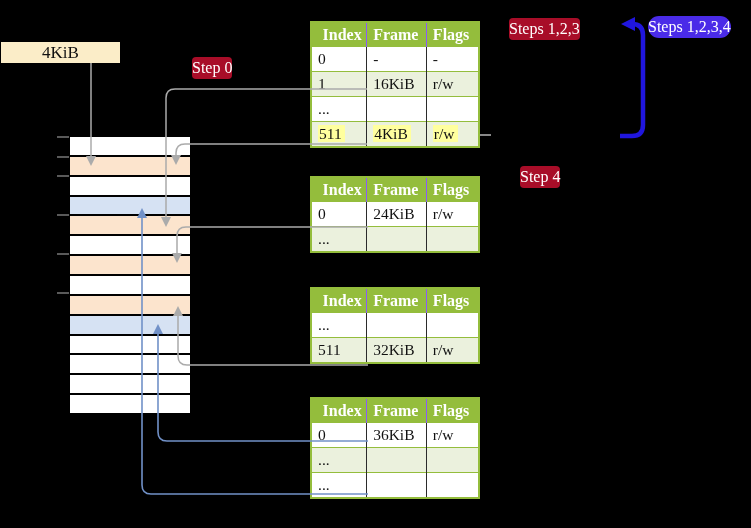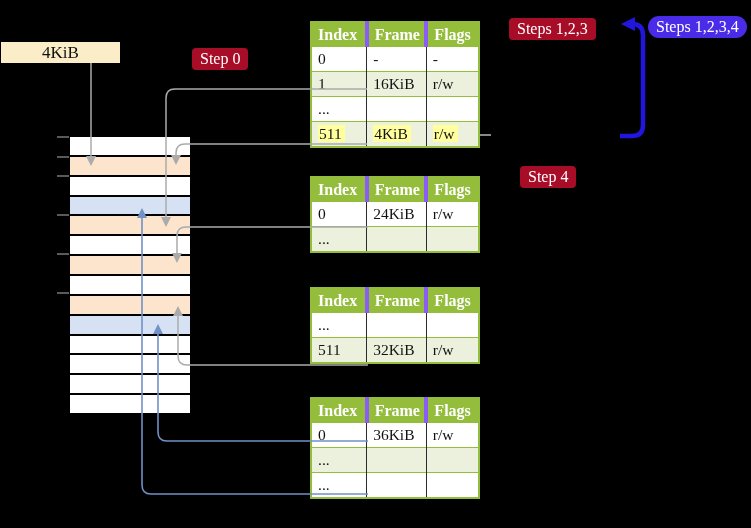--- a/index.html
+++ b/index.html
@@ -1,43 +1,43 @@
 <!DOCTYPE html>
 <html><head>
 <meta charset="utf-8">
 <style>
   html,body{margin:0;padding:0;background:#000;}
   #stage{position:relative;width:751px;height:528px;background:#000;overflow:hidden;
          font-family:"Liberation Serif","DejaVu Serif",serif;}
   
   .badge{position:absolute;color:#fff;font-size:16px;line-height:20px;
-         padding:1px 8px;border-radius:4px;white-space:nowrap;}
+         padding:1px 0;border-radius:4px;white-space:nowrap;}
   .badge.red{background:#A80D28;}
   .badge.blue{background:#4A2BE8;border-radius:11px;}
-  #badge-step0{left:192px;top:48px;}
+  #badge-step0{left:192px;top:57px;}
   #badge-steps123{left:509px;top:18px;}
   #badge-steps1234{left:648px;top:16px;}
   #badge-step4{left:520px;top:166px;}
   
   #label-4kib{position:absolute;left:1px;top:42px;width:119px;height:21px;
               background:#FBEDC8;color:#111;font-size:17px;line-height:21px;text-align:center;}
   
   #memcol{position:absolute;left:70px;top:137px;width:120px;height:276px;
           display:flex;flex-direction:column;gap:2px;background:#000;}
   .mem-row{flex:1;}
   .c-white{background:#FFFFFF;}
   .c-peach{background:#FCE4CD;}
   .c-blue{background:#D6E2F3;}
   .tick{position:absolute;left:57px;width:12px;height:2px;background:#5a5a5a;}
   
   .ptable{position:absolute;left:310px;width:170px;border-collapse:collapse;
           table-layout:fixed;border:2px solid #94BD3C;font-size:15.5px;color:#111;}
   .ptable th{background:#94BD3C;color:#fff;font-weight:bold;font-size:16px;
-             text-align:left;height:21px;padding:1px 0 1px 6px;border-left:4px solid #8b5cf6;}
-  .ptable th:first-child{border-left:none;}
+             text-align:left;height:21px;padding:1px 0 1px 6px;border-left:1px solid #8b5cf6;}
+  .ptable th:first-child{border-left:none;text-align:center;}
   .ptable td{height:24px;padding:0 0 0 6px;border-top:1.5px solid #94BD3C;
              border-left:1px solid #2b2b2b;overflow:hidden;white-space:nowrap;}
   .ptable td:first-child{border-left:none;}
   .ptable tbody tr:nth-child(odd) td{background:#FFFFFF;}
   .ptable tbody tr:nth-child(even) td{background:#EBF1DD;}
   #table-l4{top:21px;}
   #table-l3{top:176px;}
   #table-l2{top:287px;}
   #table-l1{top:397px;}
   .hl{background:#FFFF9E;padding:0 3px 0 1px;}

